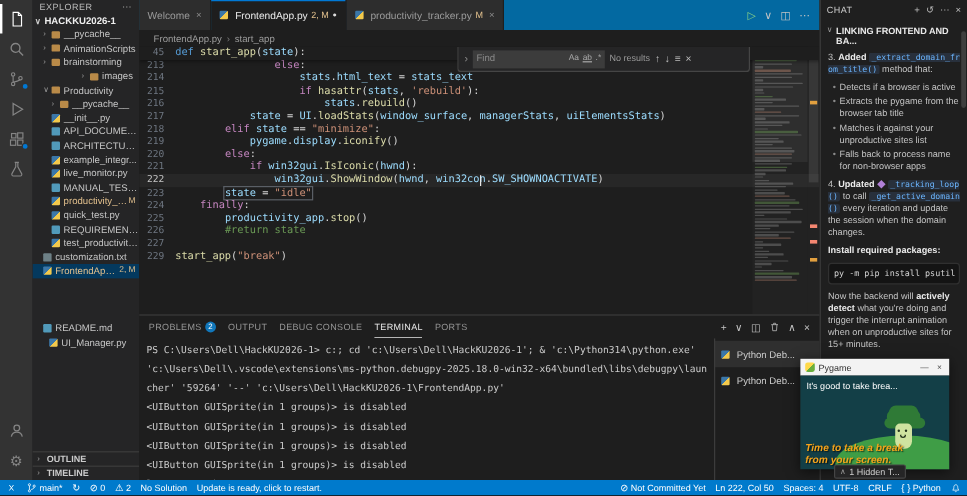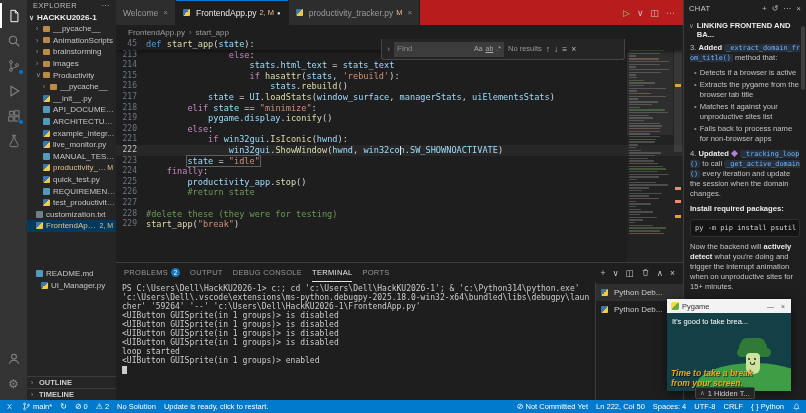--- a/index.html
+++ b/index.html
@@ -29,21 +29,21 @@
 .fi-folder{background:#b98a48;height:6px}
 .row .lbl{flex:1;overflow:hidden;white-space:nowrap;text-overflow:ellipsis;font-size:8px}
 .row.mod .lbl{color:#e2c08d}
 .row .fbadge{color:#e2c08d;font-size:7px;padding:0 3px 0 1px;flex:none}
 .row.sel{background:#04395e}
 .sb-sections{position:absolute;bottom:0;left:0;right:0}
 .section{display:flex;align-items:center;height:12px;font-size:7.5px;font-weight:bold;color:#ccc;padding-left:4px;border-top:1px solid #3c3c3c;cursor:pointer}
 .section .chev{width:8px;font-size:6.5px;color:#999;font-weight:normal}
 
 .main{position:absolute;left:116px;top:0;bottom:13px;right:123px;background:#1e1e1e}
-.tabbar{display:flex;height:25px;background:#b91c1c;align-items:stretch}
+.tabbar{display:flex;height:25px;background:#0369a1;align-items:stretch}
 .tab{display:flex;align-items:center;gap:3px;padding:0 7px;background:#2d2d2d;color:#9b9b9b;font-size:8.5px;border-right:1px solid #1e1e1e;cursor:pointer;white-space:nowrap}
 .tab.active{background:#1e1e1e;color:#e9e9e9;box-shadow:inset 0 1px 0 #0078d4}
 .tab-badge{color:#e2c08d;font-size:7.5px}
 .tab .dirty{color:#ddd;font-size:6px}
 .tab .tclose{color:#8a8a8a;font-size:8px;margin-left:2px}
 .editor-actions{margin-left:auto;display:flex;align-items:center;gap:7px;padding:0 8px;color:#c5c5c5}
 .ea{font-size:9px;cursor:pointer}
 .ea.run{color:#89d185}
 .breadcrumb{display:flex;align-items:center;gap:4px;height:14px;padding-left:12px;font-size:8px;color:#9d9d9d}
 .bc-sep{color:#777;font-size:8px}
@@ -72,25 +72,25 @@
 .find-ic{color:#bbb;font-size:8.5px;cursor:pointer}
 
 .panel{position:absolute;left:0;right:0;bottom:0;height:138px;background:#1e1e1e;border-top:1px solid #3c3c3c}
 .paneltabs-row{display:flex;height:19px;align-items:center;padding:0 8px}
 .ptab{font-size:7.5px;color:#969696;margin-right:10px;letter-spacing:.3px;height:100%;display:flex;align-items:center;gap:3px;cursor:pointer;white-space:nowrap}
 .ptab.active{color:#e7e7e7;box-shadow:inset 0 -1px 0 #e7e7e7}
 .pbadge{background:#1177bb;color:#fff;border-radius:50%;font-size:6.5px;width:9px;height:9px;display:flex;align-items:center;justify-content:center}
 .panel-actions{margin-left:auto;display:flex;gap:7px;color:#c5c5c5;font-size:8.5px;align-items:center}
 .pa{cursor:pointer}.pa .ic,.pa.ic{width:9px;height:9px;display:inline-block}
 .panel-body{position:absolute;top:19px;left:0;right:0;bottom:0;display:flex}
-.term{flex:1;padding:2px 2px 0 6px;font-family:"DejaVu Sans Mono",monospace;font-size:8px;line-height:9px;color:#ccc;overflow:hidden}
+.term{flex:1;padding:2px 2px 0 6px;font-family:"DejaVu Sans Mono",monospace;font-size:8px;line-height:16px;color:#ccc;overflow:hidden}
 .tline{word-break:break-all;white-space:pre-wrap}
 .cursorblock{display:inline-block;width:4.5px;height:8px;background:#ccc;vertical-align:middle}
 .termlist{width:88px;border-left:1px solid #3c3c3c;padding-top:2px;flex:none}
-.tl-row{display:flex;align-items:center;gap:3px;height:17px;padding:0 5px;font-size:8px;color:#ccc;cursor:pointer;white-space:nowrap;overflow:hidden}
+.tl-row{display:flex;align-items:center;gap:3px;height:22px;padding:0 5px;font-size:8px;color:#ccc;cursor:pointer;white-space:nowrap;overflow:hidden}
 .tl-row.first{background:rgba(255,255,255,.08)}
 
 .chat{position:absolute;right:0;top:0;bottom:13px;width:123px;background:#1f1f1f;border-left:1px solid #3c3c3c;overflow:hidden;z-index:3}
 .chat-header{display:flex;align-items:center;height:17px;padding:0 5px;}
 .chat-title{font-size:7.5px;color:#ccc;flex:1;letter-spacing:.4px}
 .ch-ic{color:#bbb;font-size:8px;cursor:pointer}
 .chat-session{display:flex;align-items:flex-start;gap:3px;padding:4px 5px 2px;font-weight:bold;font-size:7.6px;color:#e9e9e9;line-height:9px}
 .chat-session .chev{color:#999;font-size:6.5px;font-weight:normal}
 .chat-body{padding:2px 6px 0;font-size:7.6px;line-height:10px;color:#c3c3c3}
 .cb-rich{margin-bottom:5px}
@@ -220,21 +220,21 @@
         <div class="row" style="padding-left: 9px;">
           <span class="chev">›</span>
           <span class="fi fi-folder"></span>
           <span class="lbl">AnimationScripts</span>
         </div>
         <div class="row" style="padding-left: 9px;">
           <span class="chev">›</span>
           <span class="fi fi-folder"></span>
           <span class="lbl">brainstorming</span>
         </div>
-        <div class="row" style="padding-left: 9px;">
+        <div class="row" style="padding-left: 9px; margin-left: 32px;">
           <span class="chev">›</span>
           <span class="fi fi-folder"></span>
           <span class="lbl">images</span>
         </div>
         <div class="row" style="padding-left: 9px;">
           <span class="chev">∨</span>
           <span class="fi fi-folder"></span>
           <span class="lbl">Productivity</span>
         </div>
         <div class="row" style="padding-left: 16px;">
@@ -357,21 +357,20 @@
           <div class="cl"><span class="lnum">218</span><span class="lbody"><span class="tok-p">        </span><span class="tok-k">elif </span><span class="tok-v">state</span><span class="tok-p"> == </span><span class="tok-s">"minimize"</span><span class="tok-p">:</span></span></div>
           <div class="cl"><span class="lnum">219</span><span class="lbody"><span class="tok-p">            </span><span class="tok-v">pygame</span><span class="tok-p">.</span><span class="tok-v">display</span><span class="tok-p">.</span><span class="tok-f">iconify</span><span class="tok-p">()</span></span></div>
           <div class="cl"><span class="lnum">220</span><span class="lbody"><span class="tok-p">        </span><span class="tok-k">else</span><span class="tok-p">:</span></span></div>
           <div class="cl"><span class="lnum">221</span><span class="lbody"><span class="tok-p">            </span><span class="tok-k">if </span><span class="tok-v">win32gui</span><span class="tok-p">.</span><span class="tok-f">IsIconic</span><span class="tok-p">(</span><span class="tok-v">hwnd</span><span class="tok-p">):</span></span></div>
           <div class="cl cur"><span class="lnum">222</span><span class="lbody"><span class="tok-p">                </span><span class="tok-v">win32gui</span><span class="tok-p">.</span><span class="tok-f">ShowWindow</span><span class="tok-p">(</span><span class="tok-v">hwnd</span><span class="tok-p">, </span><span class="tok-v">win32con</span><span class="tok-p">.</span><span class="tok-v">SW_SHOWNOACTIVATE</span><span class="tok-p">)</span><span class="caret" style="left: 49ch;"></span></span></div>
           <div class="cl"><span class="lnum">223</span><span class="lbody"><span class="tok-p">        </span><span class="boxwrap"><span class="tok-v">state</span><span class="tok-p"> = </span><span class="tok-s">"idle"</span></span></span></div>
           <div class="cl"><span class="lnum">224</span><span class="lbody"><span class="tok-p">    </span><span class="tok-k">finally</span><span class="tok-p">:</span></span></div>
           <div class="cl"><span class="lnum">225</span><span class="lbody"><span class="tok-p">        </span><span class="tok-v">productivity_app</span><span class="tok-p">.</span><span class="tok-f">stop</span><span class="tok-p">()</span></span></div>
           <div class="cl"><span class="lnum">226</span><span class="lbody"><span class="tok-p">        </span><span class="tok-c">#return state</span></span></div>
           <div class="cl"><span class="lnum">227</span><span class="lbody"></span></div>
-          <div class="cl"><span class="lnum">228</span><span class="lbody"><span class="tok-c">#delete these (they were for testing)</span></span></div>
           <div class="cl"><span class="lnum">229</span><span class="lbody"><span class="tok-f">start_app</span><span class="tok-p">(</span><span class="tok-s">"break"</span><span class="tok-p">)</span></span></div>
         </div>
       <div class="mm-view"></div>
       <div class="minimap">
           <div style="width: 7px;"></div>
           <div style="width: 37px;"></div>
           <div style="width: 18px;"></div>
           <div style="width: 35px; background: rgba(106, 153, 85, 0.45);"></div>
           <div style="width: 31px;"></div>
           <div style="width: 7px;"></div>

